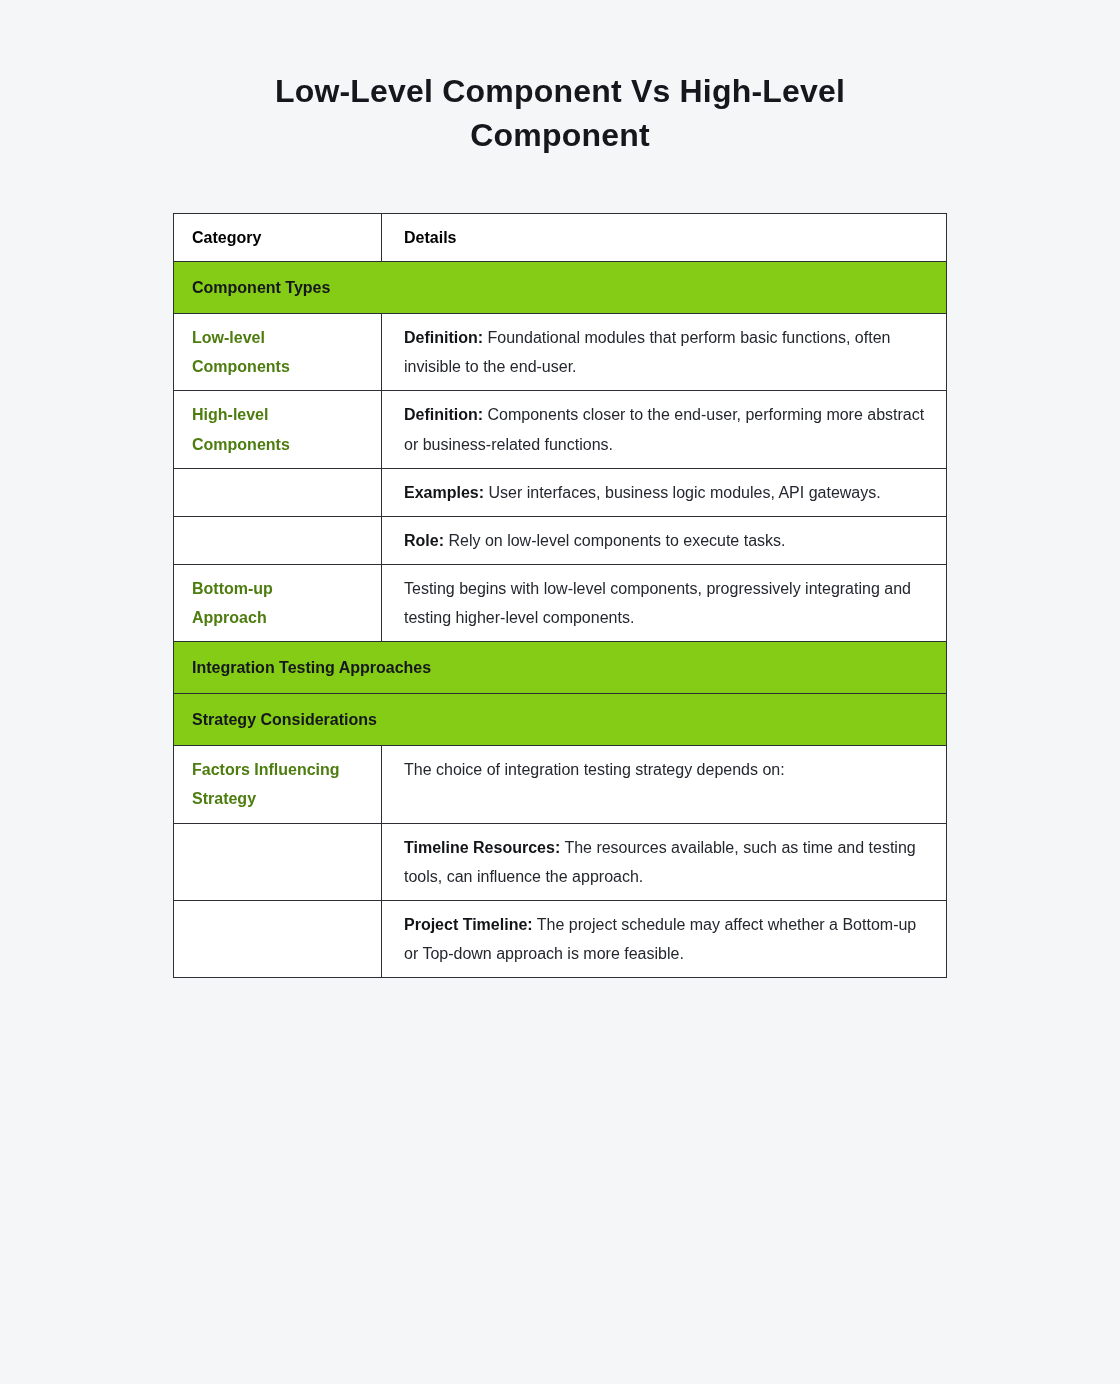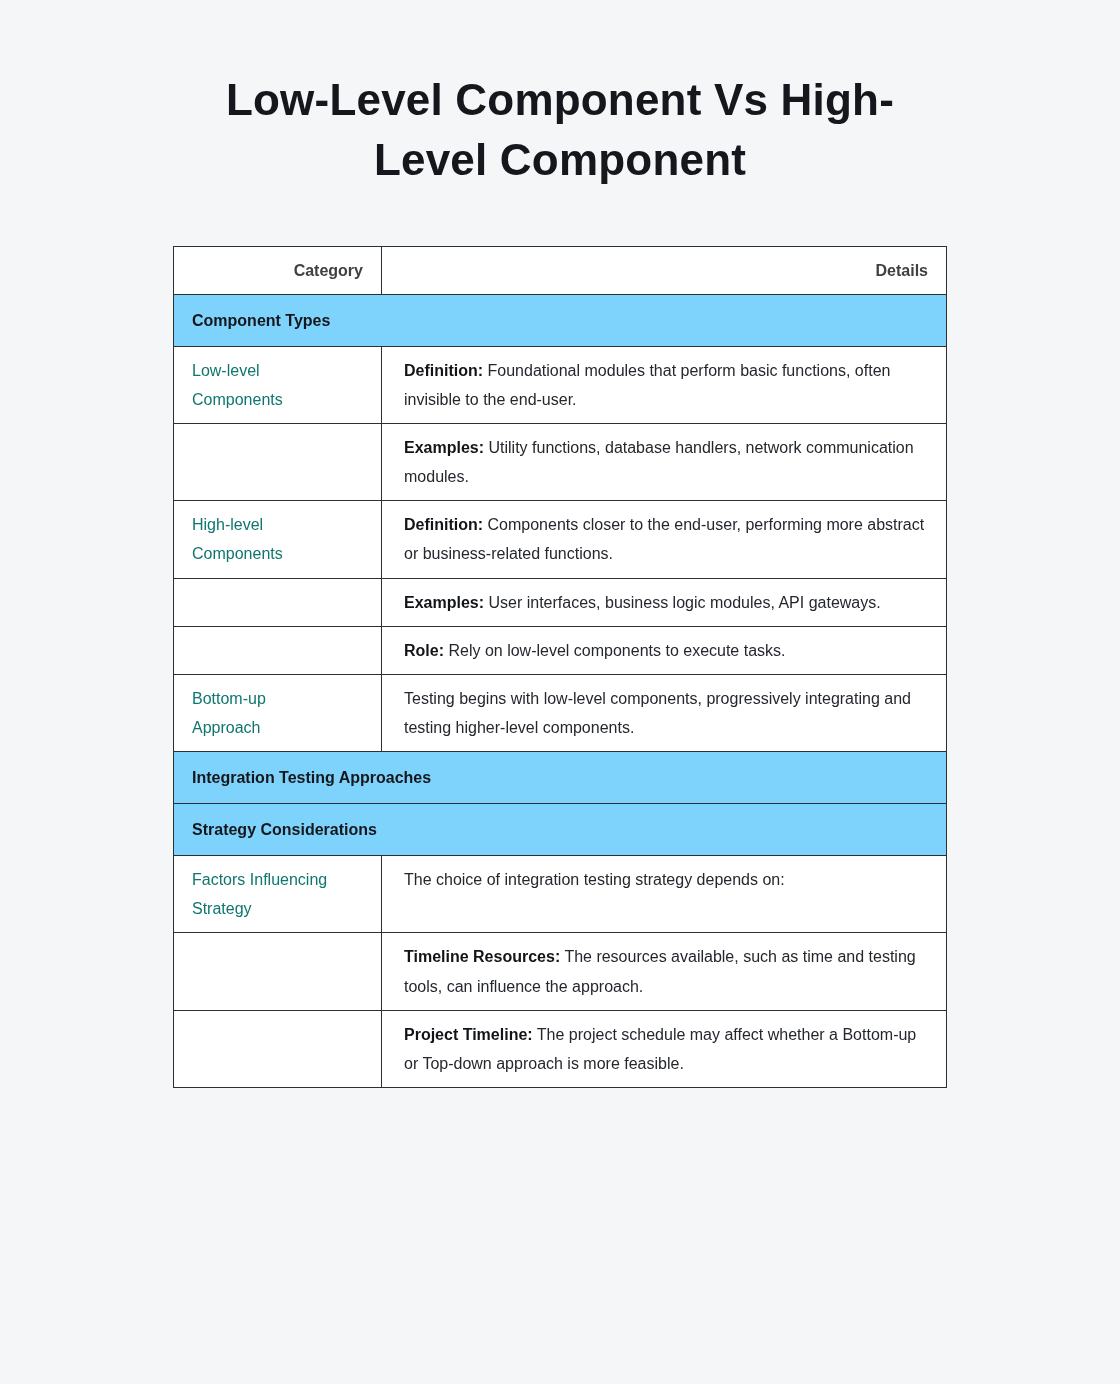--- a/index.html
+++ b/index.html
@@ -15,21 +15,21 @@
   .page {
     width: 1120px;
     min-height: 1384px;
     padding-top: 70px;
   }
 
   .page-title {
     width: 720px;
     margin: 0 auto;
     text-align: center;
-    font-size: 44px;
+    font-size: 32px;
     line-height: 1.36;
     font-weight: 700;
     color: #15171c;
     letter-spacing: 0.2px;
   }
 
   .comparison-table {
     width: 773px;
     margin: 56px auto 0 auto;
     border-collapse: collapse;
@@ -45,39 +45,38 @@
     border: 1px solid #2c2f33;
     vertical-align: top;
     text-align: left;
     font-size: 16px;
     line-height: 1.82;
     padding: 9px 18px;
   }
 
   .comparison-table th {
     font-weight: 700;
-    color: #404040;
+    color: #000000;
     background: #ffffff;
-    text-align: right;
   }
 
   .comparison-table th.details-header { padding-left: 22px; }
   .comparison-table td.detail-cell   { padding-left: 22px; }
 
   td.section-cell {
-    background: #7dd3fc;
+    background: #84cc16;
     font-weight: 700;
     color: #15171c;
     padding-top: 11px;
     padding-bottom: 11px;
   }
 
   td.category-cell {
-    font-weight: 400;
-    color: #0f766e;
+    font-weight: 700;
+    color: #4d7c0f;
     white-space: pre-line;
   }
 
   td.detail-cell { color: #24272d; }
 
   .detail-bold {
     font-weight: 700;
     color: #121418;
     text-align: right;
   }
@@ -102,24 +101,20 @@
     </thead>
     <tbody id="table-body">
 
     <tr>
           <td colspan="2" class="section-cell">Component Types</td>
         </tr>
         <tr>
           <td class="category-cell">Low-level
 Components</td>
           <td class="detail-cell"><span class="detail-bold">Definition:</span><span> Foundational modules that perform basic functions, often invisible to the end-user.</span></td>
-        </tr>
-        <tr>
-          <td class="category-cell"></td>
-          <td class="detail-cell"><span class="detail-bold">Examples:</span><span> Utility functions, database handlers, network communication modules.</span></td>
         </tr>
         <tr>
           <td class="category-cell">High-level
 Components</td>
           <td class="detail-cell"><span class="detail-bold">Definition:</span><span> Components closer to the end-user, performing more abstract or business-related functions.</span></td>
         </tr>
         <tr>
           <td class="category-cell"></td>
           <td class="detail-cell"><span class="detail-bold">Examples:</span><span> User interfaces, business logic modules, API gateways.</span></td>
         </tr>

